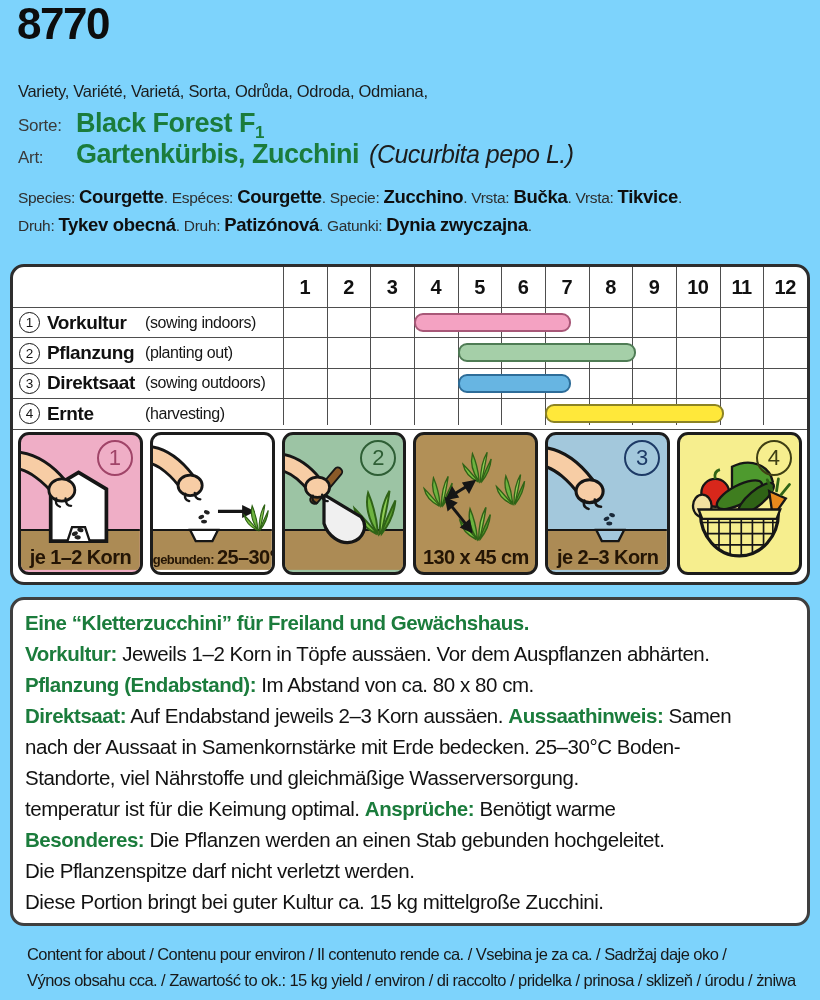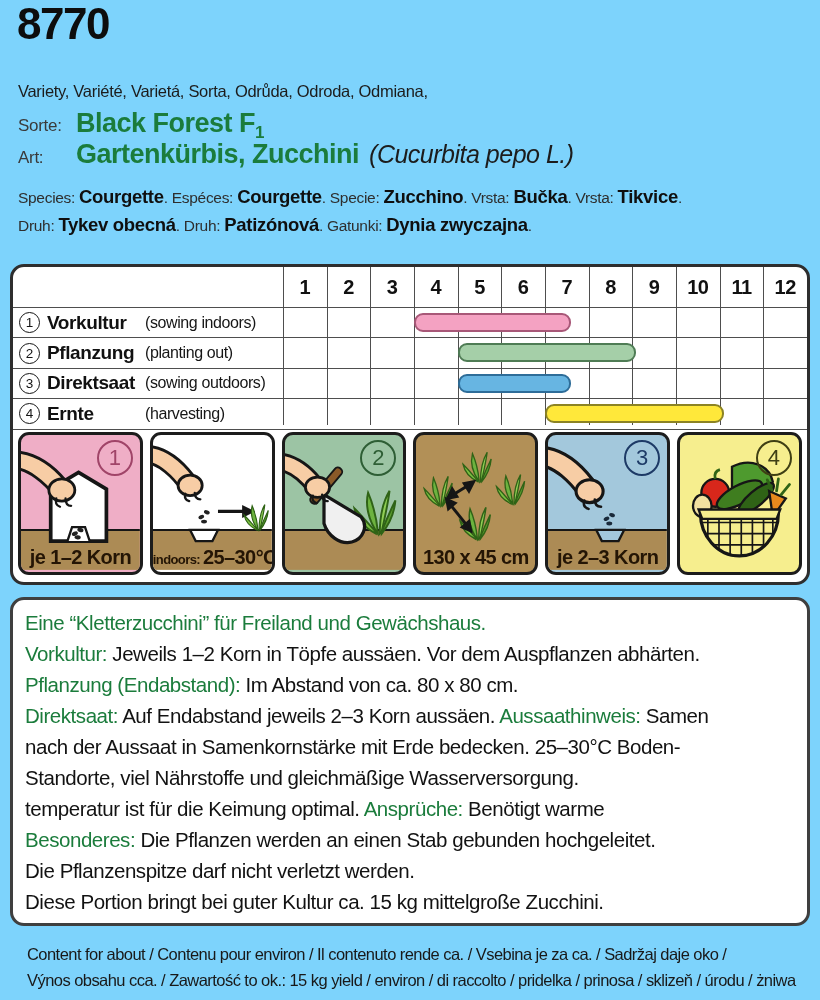--- a/index.html
+++ b/index.html
@@ -52,21 +52,21 @@
   .tcap .pre{font-size:13px;margin-right:3px;}
   .pl path{fill:#6db33f;stroke:#2f6316;stroke-width:2;}
   .pl path:nth-child(2){fill:#8fce54;}
   .pl path:nth-child(3){fill:#5a9c2e;}
   .pl path:nth-child(4){fill:#7cc142;}
 
   
   .infobox{position:absolute;left:10px;top:597px;width:800px;height:329px;box-sizing:border-box;
            border:3px solid #3f3f3f;border-radius:14px;padding:7px 12px;background:#fff;}
   .iline{white-space:nowrap;font-size:20.5px;line-height:31px;letter-spacing:-0.45px;color:#121212;}
-  .seg-green{color:#1b7c3c;font-weight:normal;}
+  .seg-green{color:#1b7c3c;font-weight:bold;}
   .seg-black{color:#121212;}
 
   
   .footer{position:absolute;left:27px;top:941px;font-size:16.5px;line-height:26px;
           letter-spacing:-0.55px;color:#191919;white-space:nowrap;}
 </style>
 </head>
 <body>
 
 <div id="page">
@@ -187,21 +187,21 @@
             <path d="M4,0 C12,-10 17,-22 18,-34 C12,-22 7,-10 4,-2 Z"></path>
             <path d="M-2,0 C-14,-6 -22,-16 -24,-26 C-16,-18 -8,-8 -2,-2 Z"></path>
           </g>
           <g>
             <path d="M-4,10 C14,12 30,24 43,41 L31,57 C20,41 6,30 -4,28 Z" fill="#f7cda5" stroke="#161616" stroke-width="3"></path>
             <ellipse cx="40" cy="52" rx="13" ry="11" fill="#f7cda5" stroke="#161616" stroke-width="3"></ellipse>
             <path d="M35,61 q-2,6 4,8 M45,60 q0,7 6,7" fill="none" stroke="#161616" stroke-width="2.5" stroke-linecap="round"></path>
           </g>
         </svg>
 
-        <div class="tcap"><span class="pre">indoors:</span><span>25–30°C</span></div>
+        <div class="tcap"><span class="pre">gebunden:</span><span>25–30°C</span></div>
       </div>
 
       <div class="tile" id="tile2" style="background: rgb(156, 196, 164);">
         <svg viewBox="0 0 128 143">
           <rect x="0" y="100" width="128" height="43" fill="#ac8b55"></rect>
           <line x1="0" y1="100" x2="128" y2="100" stroke="#161616" stroke-width="2"></line>
           <g class="pl" transform="translate(100,104) scale(1.05)">
             <path d="M0,0 C-10,-14 -13,-30 -10,-42 C-4,-28 -1,-12 0,-2 Z"></path>
             <path d="M2,0 C2,-18 6,-34 12,-44 C10,-28 6,-12 4,-2 Z"></path>
             <path d="M4,0 C12,-10 17,-22 18,-34 C12,-22 7,-10 4,-2 Z"></path>

